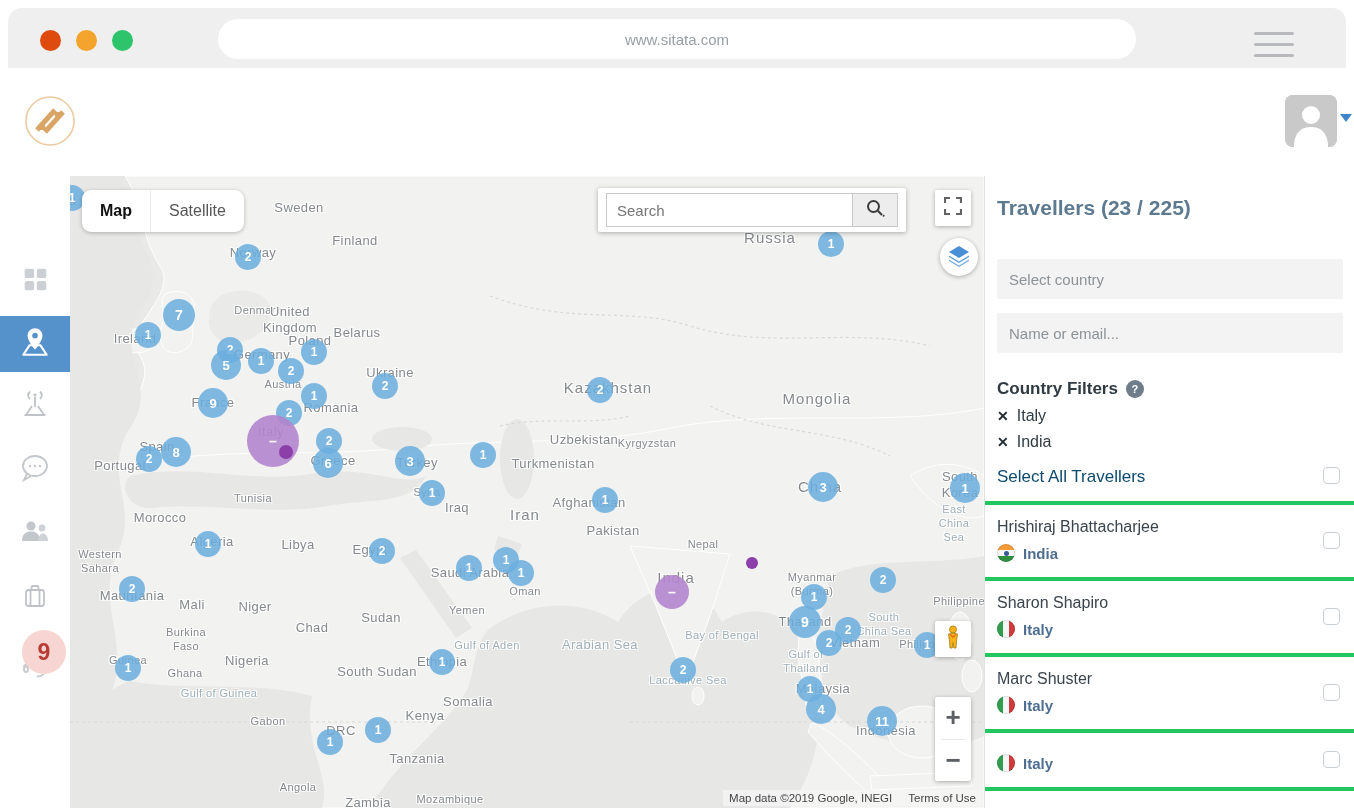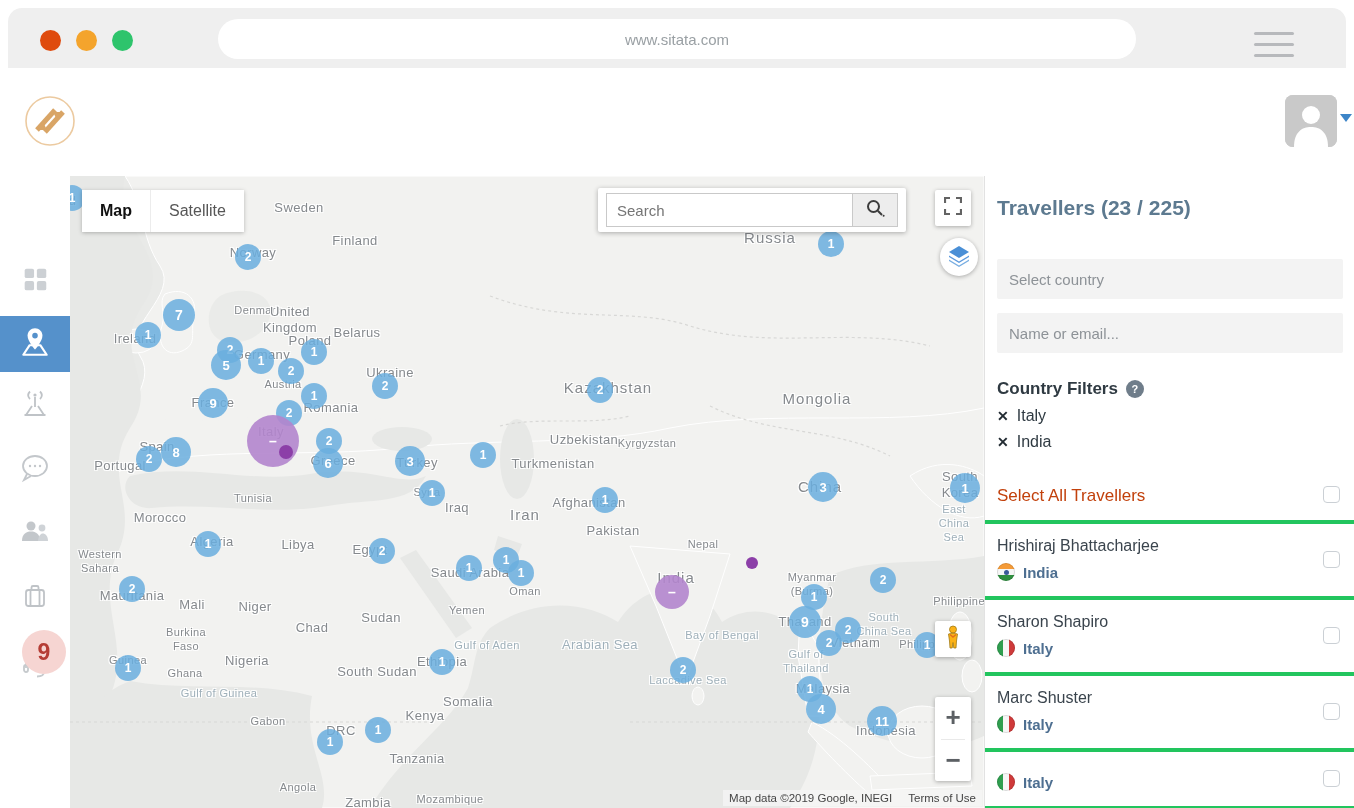--- a/index.html
+++ b/index.html
@@ -31,21 +31,21 @@
   .map svg.base{position:absolute;left:0;top:0;}
   .map-label{position:absolute;transform:translate(-50%,-50%);color:#85898d;white-space:pre-line;text-align:center;letter-spacing:.4px;line-height:1.25;text-shadow:1px 1px 0 #fff,-1px -1px 0 #fff,1px -1px 0 #fff,-1px 1px 0 #fff;z-index:2;pointer-events:none;}
   .map-label.s1{font-size:11px;}
   .map-label.s2{font-size:13px;}
   .map-label.s3{font-size:15px;letter-spacing:1px;}
   .map-label.sea{color:#9fb0ba;font-weight:normal;}
   .cluster{position:absolute;transform:translate(-50%,-50%);border-radius:50%;background:rgba(106,174,222,.85);color:#fff;font-weight:bold;display:flex;align-items:center;justify-content:center;z-index:3;cursor:pointer;}
   .cluster.purple{background:rgba(178,133,205,.9);}
   .mapdot{position:absolute;transform:translate(-50%,-50%);border-radius:50%;background:#8c3fa8;z-index:3;}
 
-  .maptype{position:absolute;left:12px;top:14px;height:42px;background:#fff;box-shadow:0 1px 4px rgba(0,0,0,.25);display:flex;z-index:5;border-radius:0;}
+  .maptype{position:absolute;left:12px;top:14px;height:42px;background:#fff;box-shadow:0 1px 4px rgba(0,0,0,.25);display:flex;z-index:5;border-radius:9px;}
   .maptype .seg{display:flex;align-items:center;padding:0 18px;font-size:16px;cursor:pointer;}
   .maptype .seg.sel{font-weight:bold;color:#111;}
   .maptype .seg.unsel{color:#565656;border-left:1px solid #ececec;}
 
   .searchbox{position:absolute;left:528px;top:12px;width:308px;height:44px;background:#fff;box-shadow:0 1px 5px rgba(0,0,0,.3);border-radius:2px;display:flex;align-items:center;padding:0 8px;box-sizing:border-box;z-index:5;}
   .search-inner{flex:1;display:flex;height:32px;border:1px solid #c9c9c9;border-radius:0;overflow:hidden;background:#fff;}
   .search-inner input{flex:1;border:0;outline:0;padding:0 10px;font-size:15px;color:#333;font-family:"Liberation Sans",sans-serif;}
   .search-inner input::placeholder{color:#757575;}
   .search-btn{width:44px;background:#ededed;border-left:1px solid #c9c9c9;display:flex;align-items:center;justify-content:center;cursor:pointer;}
 
@@ -68,21 +68,21 @@
   .p-title{margin:20px 12px 0 12px;font-size:21px;font-weight:bold;color:#5d7a90;}
   .p-input{display:block;margin:0 12px;width:346px;height:40px;background:#f3f3f3;border:0;border-radius:2px;padding:0 12px;box-sizing:border-box;font-size:15px;color:#333;font-family:"Liberation Sans",sans-serif;}
   .p-input::placeholder{color:#8d9297;}
   .pi1{margin-top:39px;}
   .pi2{margin-top:14px;}
   .cf-head{margin:26px 12px 0 12px;font-size:17px;font-weight:bold;color:#2f3a42;display:flex;align-items:center;gap:8px;}
   .help{width:18px;height:18px;border-radius:50%;background:#6f7d8a;color:#fff;font-size:11px;font-weight:bold;display:flex;align-items:center;justify-content:center;cursor:pointer;}
   .cf-list{list-style:none;margin:6px 12px 0 12px;padding:0;}
   .cf-list li{font-size:16px;color:#2f3a42;margin-top:8px;display:flex;align-items:center;gap:8px;}
   .cf-x{font-weight:bold;font-size:14px;cursor:pointer;color:#232c33;}
-  .selall{position:relative;margin:35px 12px 14px 12px;font-size:17px;color:#c2410c;}
+  .selall{position:relative;margin:16px 12px 14px 12px;font-size:17px;color:#0c4a6e;}
   .checkbox{display:inline-block;width:15px;height:15px;border:1.5px solid #cbd0d5;border-radius:4px;background:#fff;cursor:pointer;}
   .selall .checkbox{position:absolute;right:2px;top:0;}
   .t-row{position:relative;border-top:4px solid #22c55e;padding:13px 36px 15px 12px;cursor:pointer;}
   .t-name{font-size:16px;color:#3a444d;}
   .t-country{margin-top:8px;font-size:15px;font-weight:bold;color:#4e6f91;display:flex;align-items:center;gap:8px;}
   .t-check{position:absolute;right:14px;top:50%;margin-top:-9px;}
   .flag{width:18px;height:18px;border-radius:50%;display:inline-block;position:relative;box-shadow:inset 0 0 0 1px rgba(0,0,0,.12);flex:0 0 18px;}
   .flag-italy{background:linear-gradient(90deg,#2f9e4f 0 33%,#f6f6f6 33% 66%,#cf3a3a 66% 100%);}
   .flag-india{background:linear-gradient(180deg,#f59b38 0 34%,#f6f6f6 34% 66%,#2f8f3f 66% 100%);}
   .flag-india::after{content:"";position:absolute;left:50%;top:50%;width:5px;height:5px;margin:-2.5px 0 0 -2.5px;border-radius:50%;background:#3b5998;}

